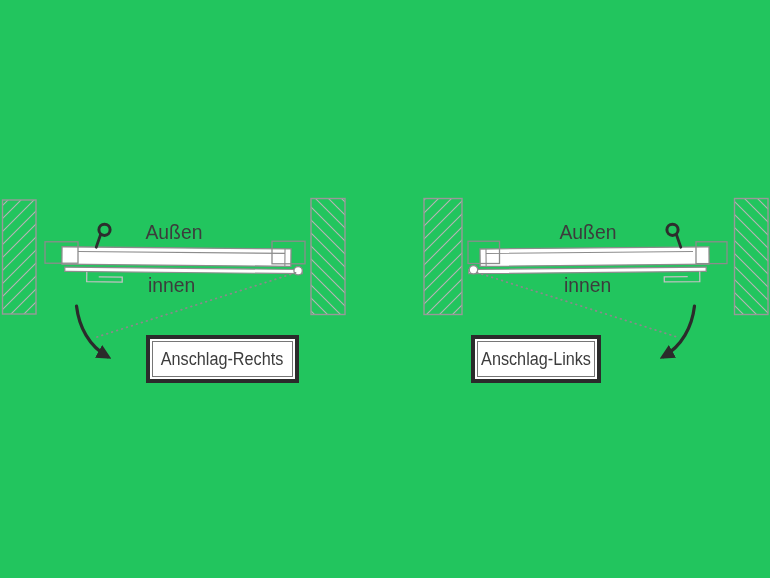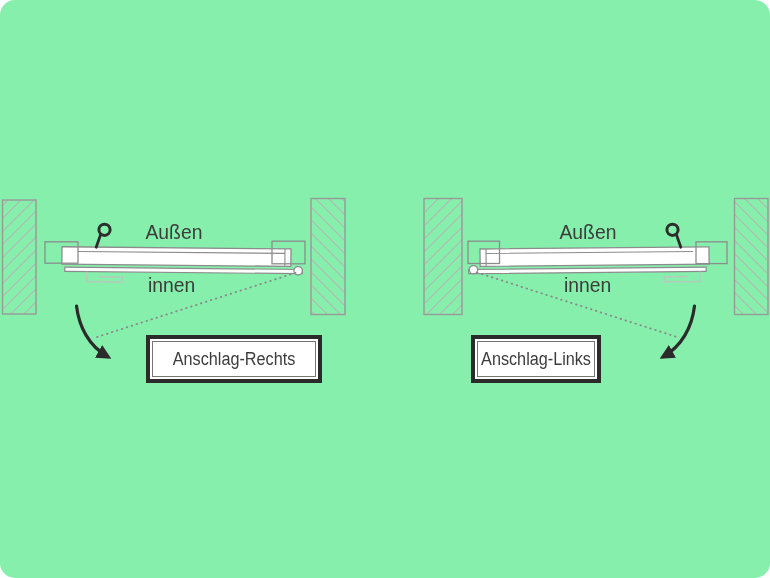--- a/index.html
+++ b/index.html
@@ -1,22 +1,21 @@
 <!DOCTYPE html>
 <html><head>
 <meta charset="utf-8">
 <style>
   html,body{margin:0;padding:0;background:#fff;}
   .canvas{
     position:relative;
     width:770px;height:578px;
-    background:#86efac;
+    background:#22c55e;
     font-family:"Liberation Sans", sans-serif;
     overflow:hidden;
-    border-radius:15px;
   }
   .gfx{position:absolute;left:0;top:0;width:770px;height:578px;}
   .zone-label{
     position:absolute;
     color:#3c3c3c;
     font-size:21px;
     line-height:22px;
     text-align:center;
     white-space:nowrap;
   }
@@ -106,21 +105,21 @@
         <path d="M676.3 234.3 L680.8 247.3" stroke="#2d2d2d" stroke-width="2.8" stroke-linecap="round" fill="none"></path>
       </g>
 
       <path d="M477 272.5 L675.5 336.5" stroke="#8a8a8a" stroke-width="1.8" stroke-dasharray="0.6 4.6" stroke-linecap="round" fill="none"></path>
       <path d="M694.5 306 C692 327, 682 346, 663.5 356.5" stroke="#2b2b2b" stroke-width="3.2" stroke-linecap="round" fill="none" marker-end="url(#ah)"></path>
     </g>
   </svg>
 
   <div class="zone-label" style="left:114px;top:221px;width:120px;"><span class="cond">Außen</span></div>
   <div class="zone-label" style="left:112px;top:274px;width:120px;"><span class="cond">innen</span></div>
-  <div class="label-box" style="left:146px;top:335px;width:176px;height:48px;">
+  <div class="label-box" style="left:146px;top:335px;width:153px;height:48px;">
     <div class="label-box-inner">
       <span class="label-box-text">Anschlag-Rechts</span>
     </div>
   </div>
 
   <div class="zone-label" style="left:527px;top:221px;width:122px;"><span class="cond">Außen</span></div>
   <div class="zone-label" style="left:527px;top:274px;width:122px;"><span class="cond">innen</span></div>
   <div class="label-box" style="left:471px;top:335px;width:130px;height:48px;">
     <div class="label-box-inner">
       <span class="label-box-text">Anschlag-Links</span>

